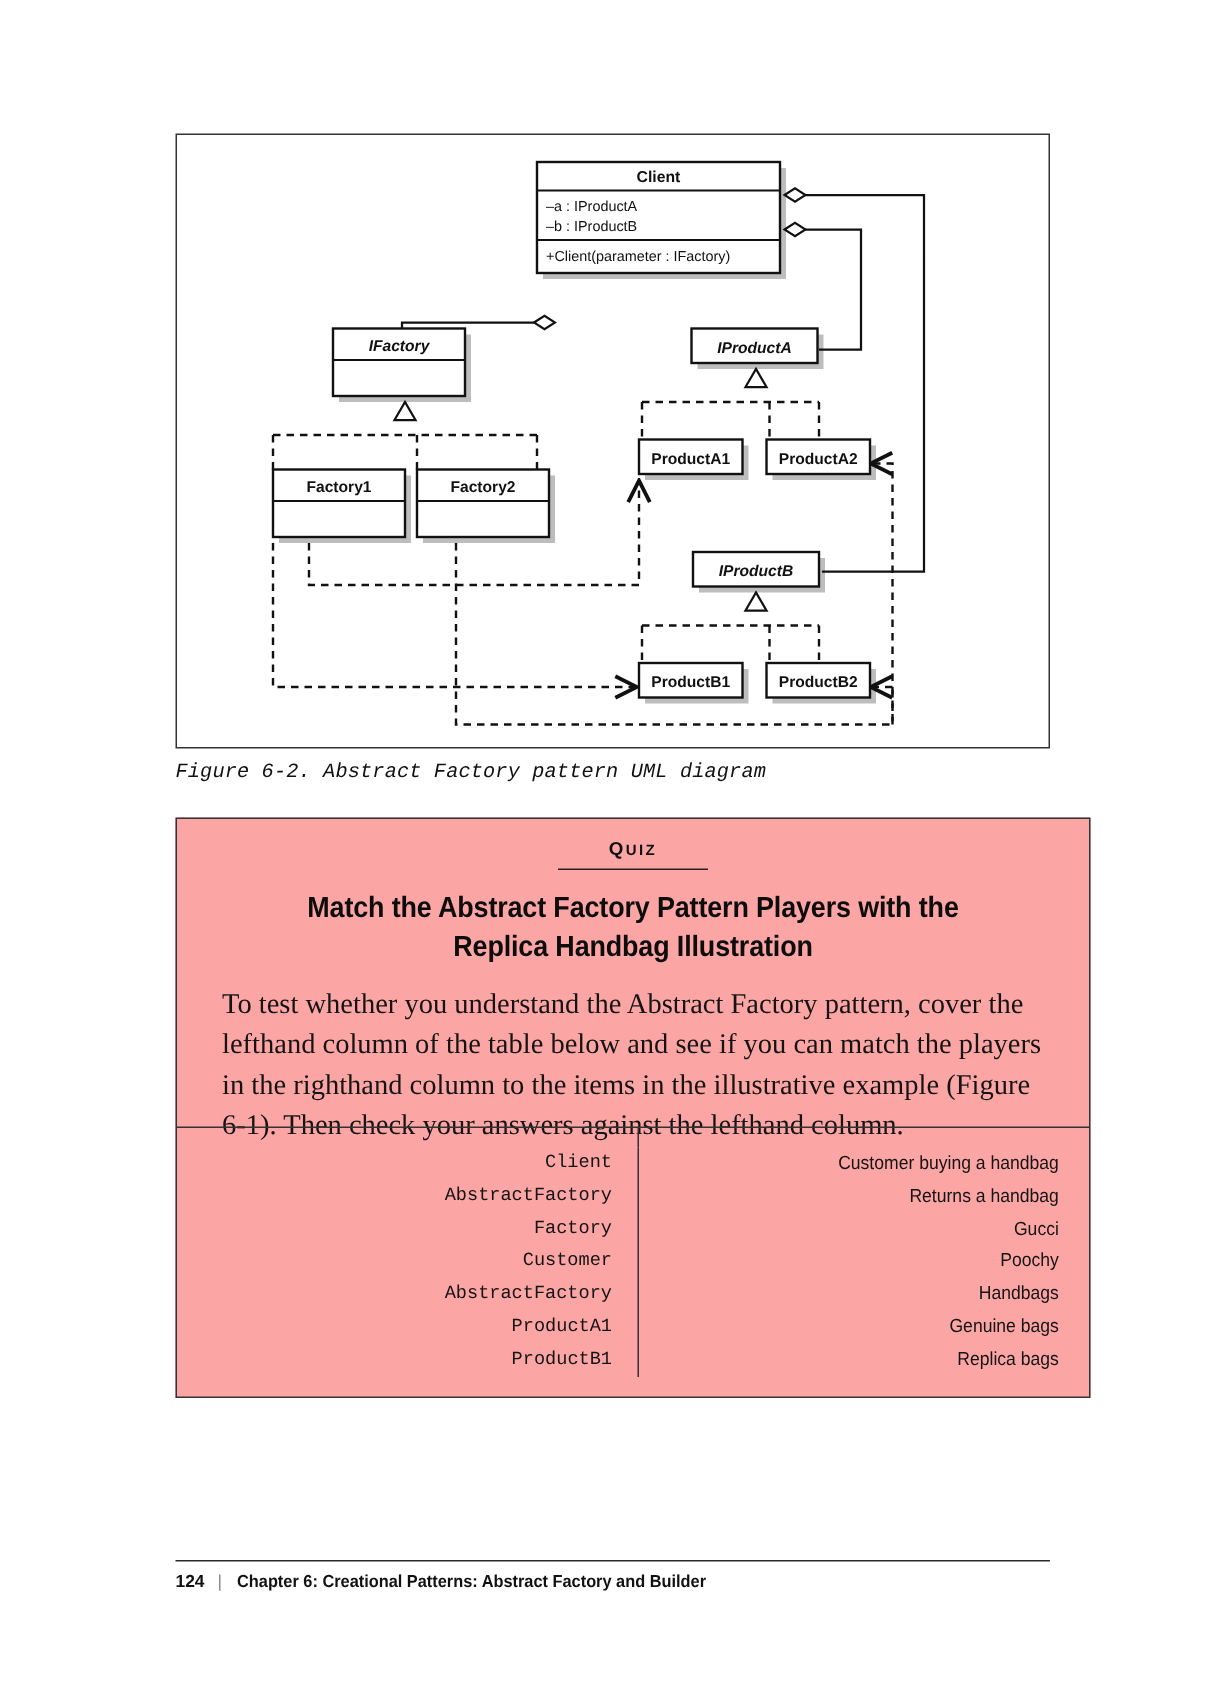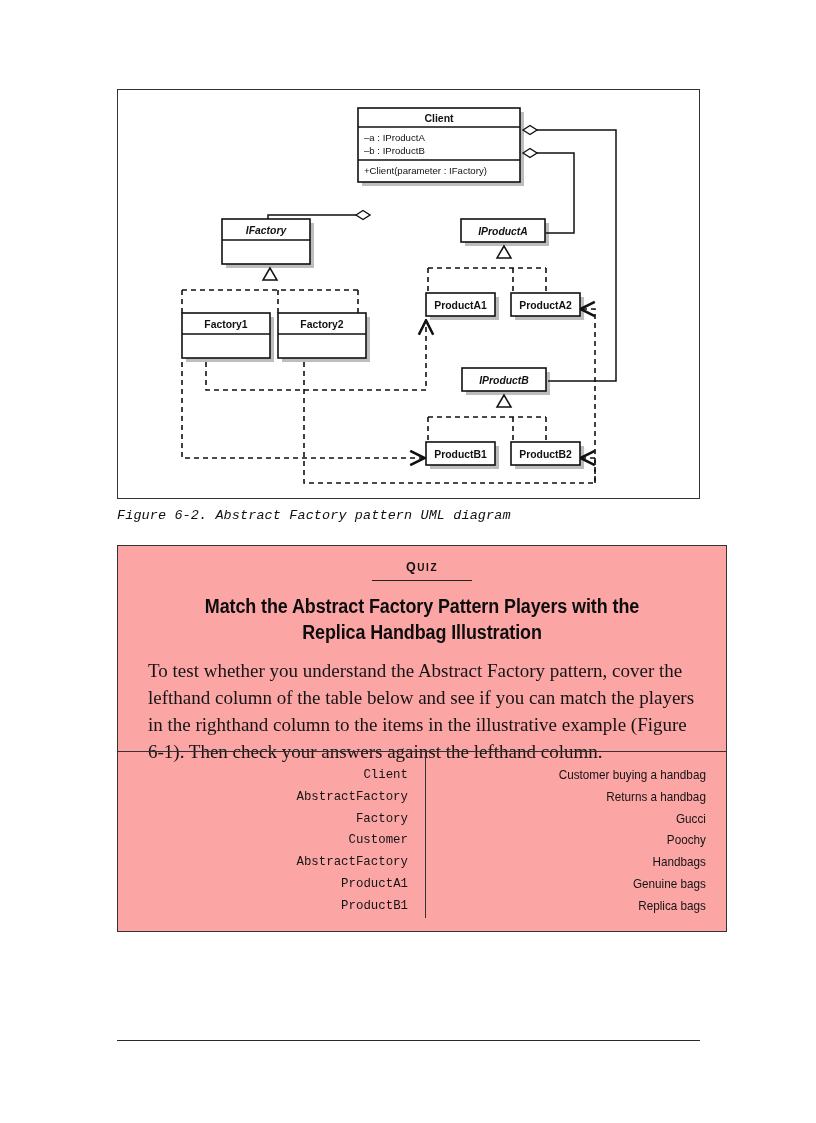--- a/index.html
+++ b/index.html
@@ -325,13 +325,18 @@
         <div class="sans-item">Genuine bags</div>
         <div class="sans-item">Replica bags</div>
       </td>
     </tr>
   </tbody>
     </table>
 </div>
 
 <div id="footer">
   <div class="footer-rule"></div>
+  <div class="footer-line">
+    <span class="footer-page">124</span>
+    <span class="footer-sep">|</span>
+    <span class="footer-text">Chapter 6:  Creational Patterns: Abstract Factory and Builder</span>
+  </div>
 </div>
 
 </body></html>

